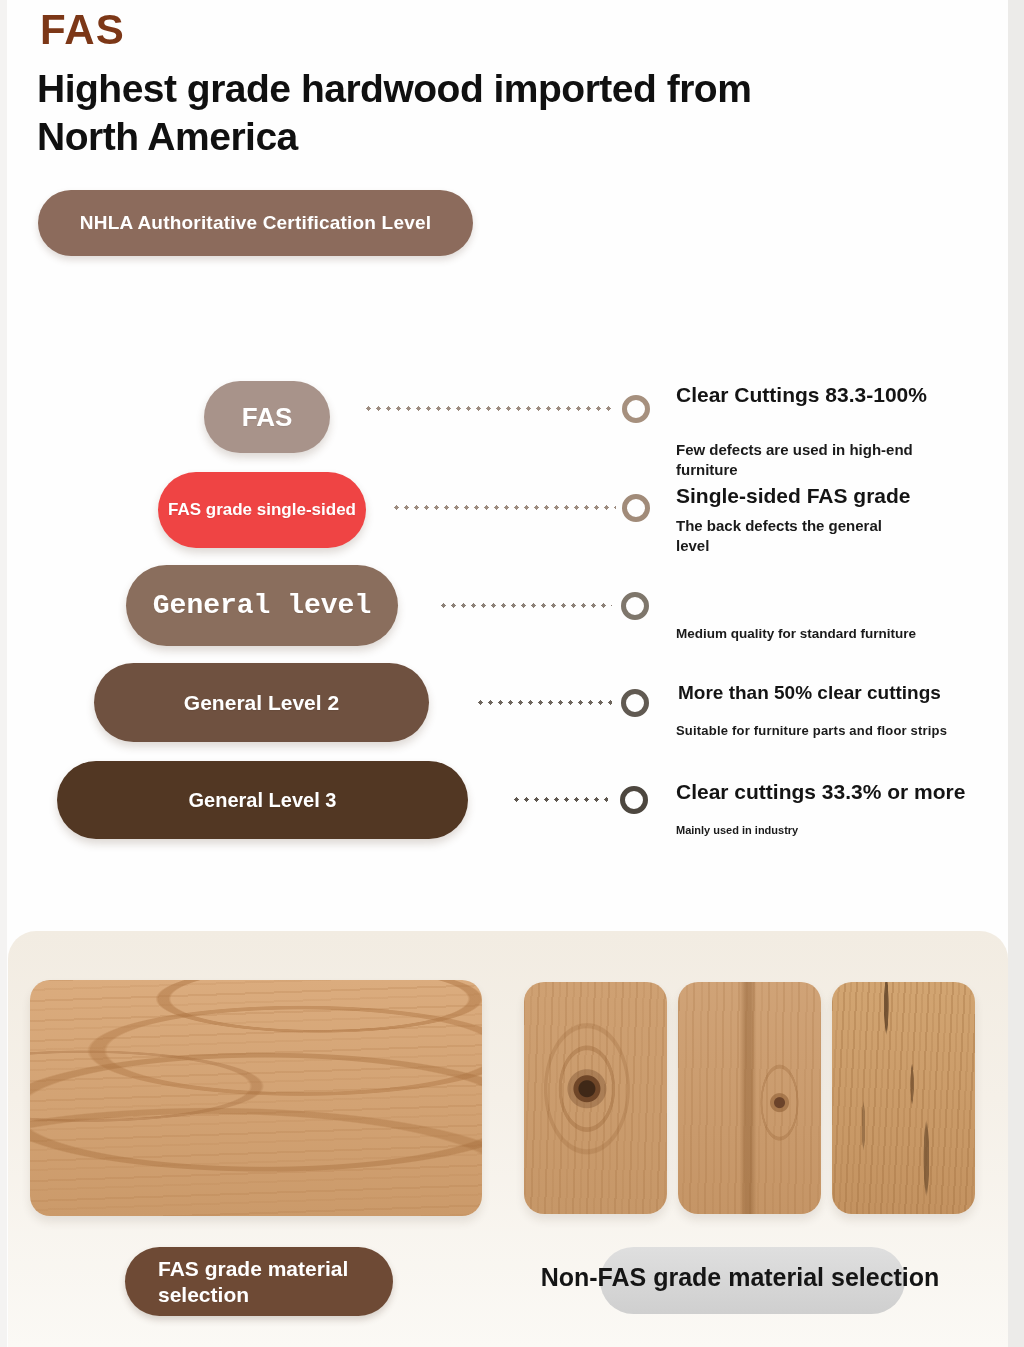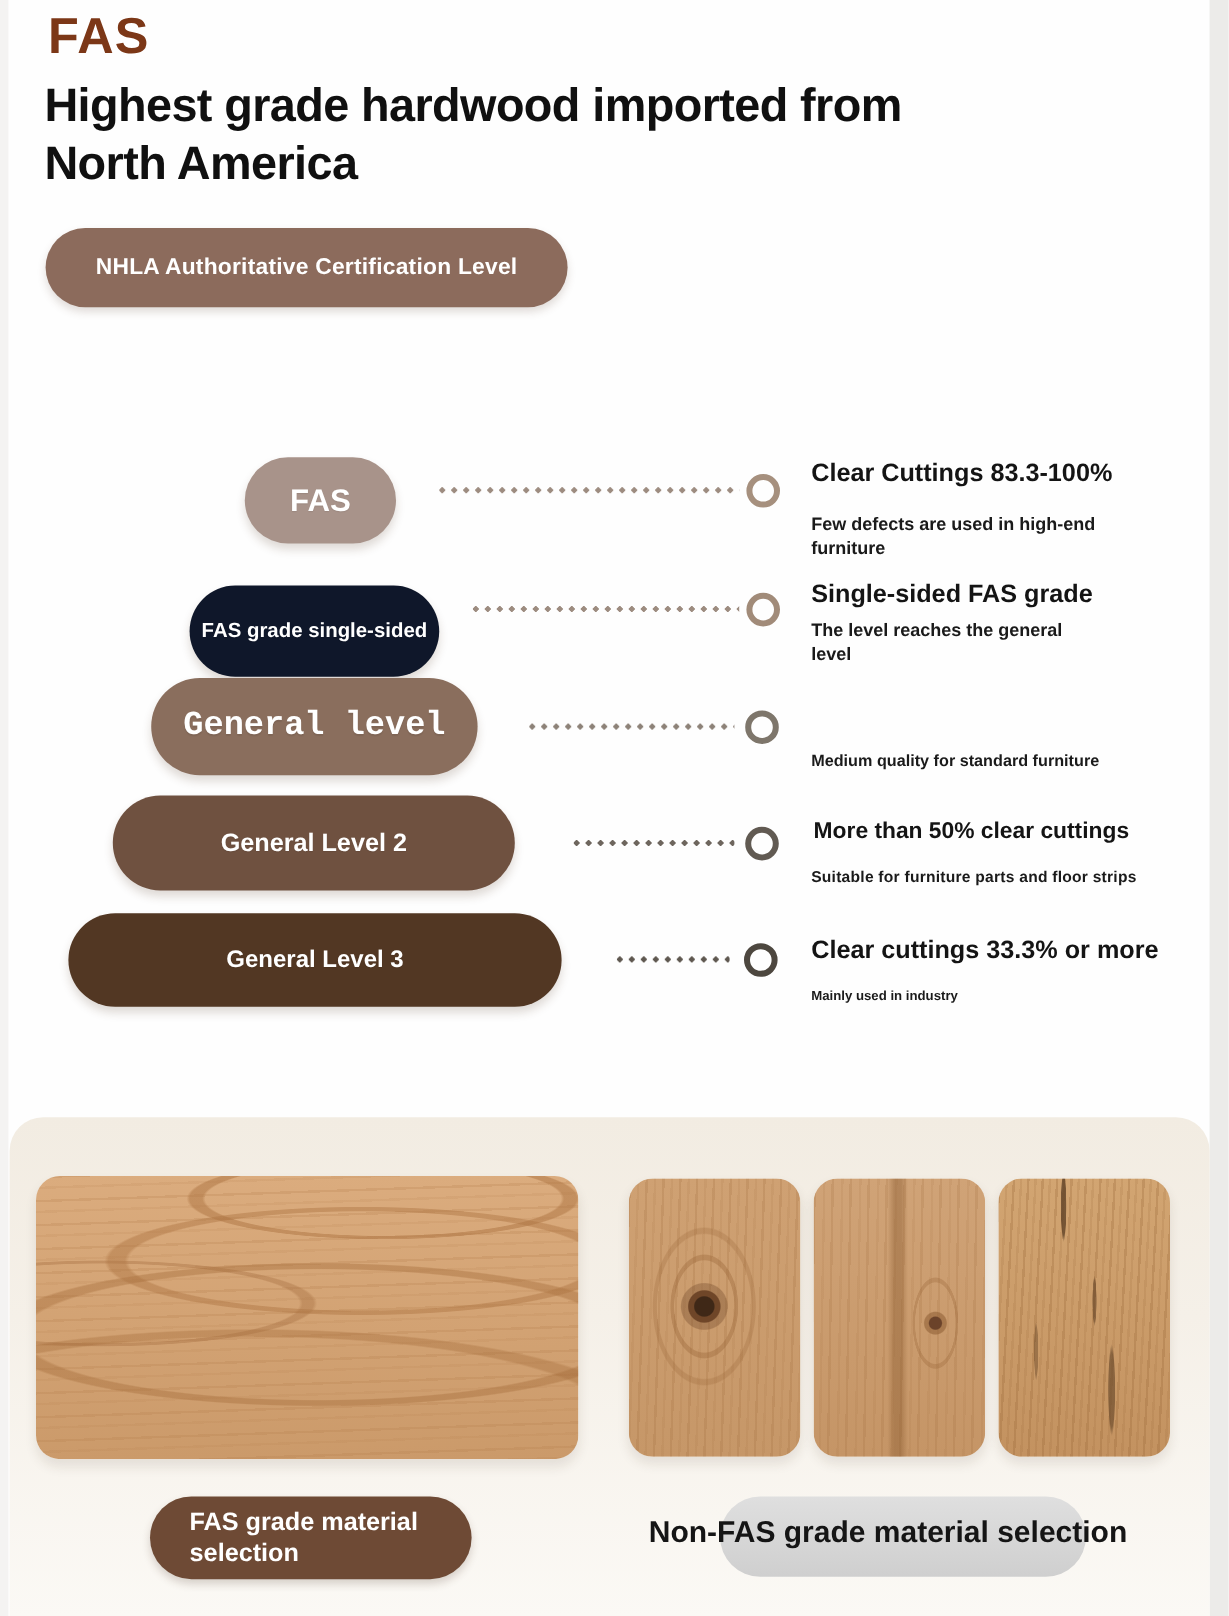--- a/index.html
+++ b/index.html
@@ -42,21 +42,21 @@
   .ring.r1 { left:622px; top:395px; border:5px solid #a6907e; }
   .ring.r2 { left:622px; top:494px; border:5px solid #a18b79; }
   .ring.r3 { left:621px; top:592px; border:5px solid #7e766b; }
   .ring.r4 { left:621px; top:689px; border:5px solid #615a52; }
   .ring.r5 { left:620px; top:786px; border:5px solid #4d473f; }
 
   
   .lv-title { position:absolute; left:676px; font-weight:800; color:#141414; white-space:nowrap; }
   .lv-sub   { position:absolute; left:676px; font-weight:700; color:#1a1a1a; line-height:20px; }
   .lv-title.r1 { top:383px; font-size:21px; }
-  .lv-sub.r1   { top:428px; font-size:15px; width:245px; }
+  .lv-sub.r1   { top:440px; font-size:15px; width:245px; }
   .lv-title.r2 { top:484px; font-size:21px; }
   .lv-sub.r2   { top:516px; font-size:15px; width:215px; }
   .lv-title.r3 { top:583px; font-size:20px; }
   .lv-sub.r3   { top:624px; font-size:13.5px; width:330px; }
   .lv-title.r4 { top:682px; font-size:19px; left:678px; }
   .lv-sub.r4   { top:721px; font-size:13px; width:330px; letter-spacing:.2px; }
   .lv-title.r5 { top:780px; font-size:21px; }
   .lv-sub.r5   { top:820px; font-size:11px; width:300px; }
 
   
@@ -126,27 +126,27 @@
   </div>
 
   <div class="pill r1" style="background: rgb(168, 147, 138);">
     <span>FAS</span>
     </div>
   <div class="dots r1"></div>
   <div class="ring r1"></div>
   <div class="lv-title r1">Clear Cuttings 83.3-100%</div>
   <div class="lv-sub r1">Few defects are used in high-end furniture</div>
 
-  <div class="pill r2" style="background: #0f172a; margin-top: 16px;">
+  <div class="pill r2" style="background: #ef4444;">
     <span>FAS grade single-sided</span>
     </div>
   <div class="dots r2"></div>
   <div class="ring r2"></div>
   <div class="lv-title r2">Single-sided FAS grade</div>
-  <div class="lv-sub r2">The level reaches the general level</div>
+  <div class="lv-sub r2">The back defects the general level</div>
 
   <div class="pill r3" style="background: rgb(138, 110, 93);">
     <span>General level</span>
     </div>
   <div class="dots r3"></div>
   <div class="ring r3"></div>
   <div class="lv-sub r3">Medium quality for standard furniture</div>
 
   <div class="pill r4" style="background: rgb(111, 81, 64);">
     <span>General Level 2</span>

